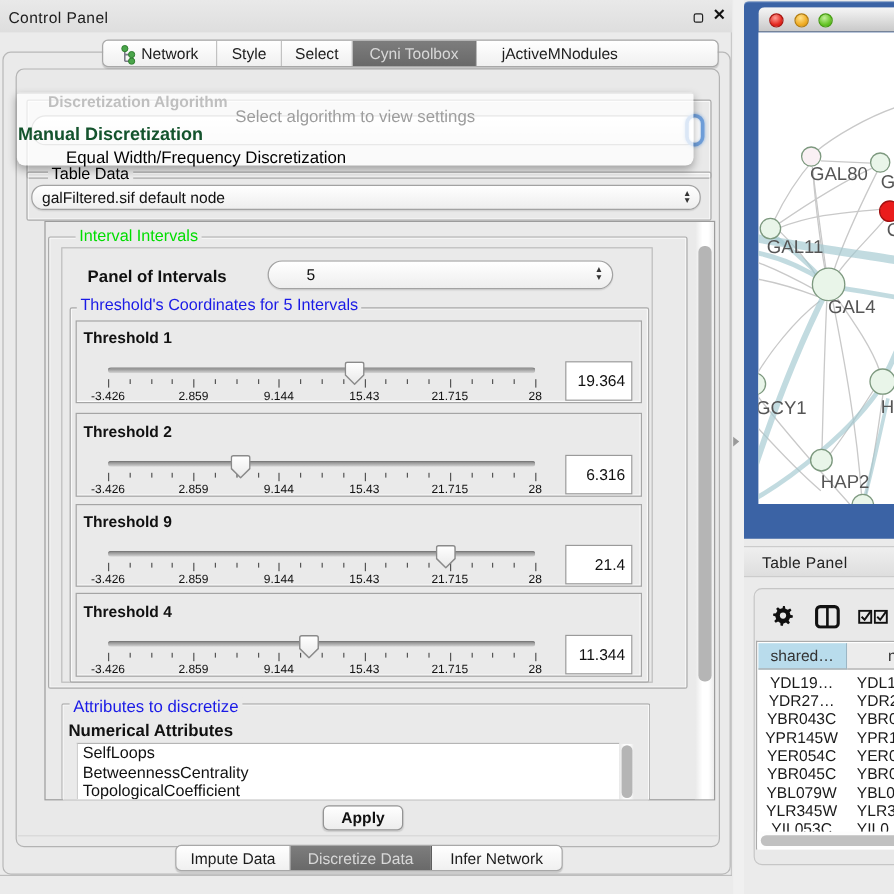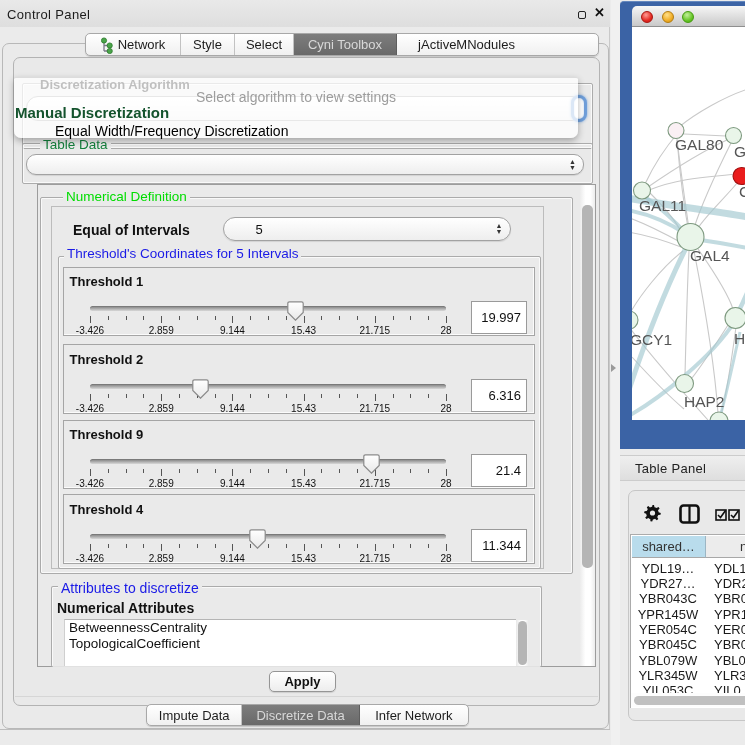--- a/index.html
+++ b/index.html
@@ -140,33 +140,34 @@
     <div class="sel" style="width:103px;">Cyni Toolbox</div>
     <div style="width:139px;">jActiveMNodules</div>
   </div>
 
   <div class="abs tb" style="left:22px; top:83px; width:571px; height:66px;"></div>
   <div id="ghostTitle" class="abs">Discretization Algorithm</div>
   <div id="hiddenCombo" class="abs"></div>
   <div id="focusCombo" class="abs"></div>
 
   <div class="abs tb" style="left:22px; top:143px; width:571px; height:41px;"></div>
-  <div class="tbl" style="left:40px; top:137.5px; color:#15803d;">Table Data</div>
+  <div class="tbl" style="left:40px; top:137.5px; color:#000000;">Table Data</div>
   <div class="abs combo" style="left:26px; top:154px; width:558px; height:21px; border-radius:10px;">
+    <span class="cv">galFiltered.sif default node</span>
     <span class="ar">▲<br>▼</span>
   </div>
 
   <div class="abs" style="left:37px; top:184px; width:559px; height:483px; border:1px solid #9c9c9c; background:#eaeaea;"></div>
   <div class="abs vsbtrack" style="left:579px; top:185px; width:16px; height:481px;"></div>
   <div class="abs vsbthumb" style="left:582px; top:205px; width:11px; height:363px;"></div>
 
   <div class="abs tb" style="left:40px; top:197px; width:533px; height:377px;"></div>
   <div class="abs" style="left:50.5px; top:206px; width:493px; height:363px; border:1px solid #bcbcbc;"></div>
-  <div class="tbl" style="left:63px; top:190px; color:#00dd00; background:#eaeaea;">Numerical Definition</div>
-  <div class="abs" style="left:73px; top:222px; font-size:14px; font-weight:bold; color:#111;">Equal of Intervals</div>
+  <div class="tbl" style="left:63px; top:190px; color:#00dd00; background:#eaeaea;">Interval Intervals</div>
+  <div class="abs" style="left:73px; top:222px; font-size:14px; font-weight:bold; color:#111;">Panel of Intervals</div>
   <div class="abs combo" style="left:222.5px; top:217px; width:288px; height:24px;">
     <span class="cv" style="left:32px;">5</span>
     <span class="ar">▲<br>▼</span>
   </div>
 
   <div class="abs tb" style="left:58px; top:256px; width:483px; height:313px;"></div>
   <div class="tbl" style="left:64px; top:247px; color:#1a1ae6; background:#eaeaea;">Threshold's Coordinates for 5 Intervals</div>
 
   <div id="thresholds">
       <div class="abs thp" style="top:266.5px;">
@@ -201,21 +202,21 @@
         <div class="tlab" style="left:382.50px;">28</div>
         <svg class="thumb" style="left:223.48px;" width="17" height="20" viewBox="0 0 17 20">
     <path d="M2.5,0.8 L14.5,0.8 Q16.2,0.8 16.2,2.5 L16.2,11.5 L8.5,19.2 L0.8,11.5 L0.8,2.5 Q0.8,0.8 2.5,0.8 Z" fill="url(#tg1)" stroke="#8a8a8a" stroke-width="1.2"></path>
     <defs>
             <linearGradient id="tg1" x1="0" y1="0" x2="0" y2="1">
       <stop offset="0" stop-color="#ffffff"></stop>
               <stop offset="1" stop-color="#e8e8e8"></stop>
     </linearGradient>
           </defs>
         </svg>
-        <div class="vbox">19.997</div>
+        <div class="vbox">19.364</div>
       </div>
       <div class="abs thp" style="top:344px;">
         <div class="lab">Threshold 2</div>
         <div class="track"></div>
         <div class="tick" style="left:26.50px; top:48.5px; height:7px;"></div>
         <div class="tick" style="left:44.30px; top:48.5px; height:4px;"></div>
         <div class="tick" style="left:62.10px; top:48.5px; height:4px;"></div>
         <div class="tick" style="left:79.90px; top:48.5px; height:4px;"></div>
         <div class="tick" style="left:97.70px; top:48.5px; height:7px;"></div>
         <div class="tick" style="left:115.50px; top:48.5px; height:4px;"></div>
@@ -332,20 +333,21 @@
           </defs>
         </svg>
         <div class="vbox">11.344</div>
       </div>
     </div>
 
   <div class="abs tb" style="left:51px; top:586px; width:491px; height:81px; border-bottom:none;"></div>
   <div class="tbl" style="left:58px; top:581px; font-size:14px; color:#1a1ae6; background:#eaeaea;">Attributes to discretize</div>
   <div class="abs" style="left:57px; top:600px; font-size:14px; font-weight:bold; color:#111;">Numerical Attributes</div>
   <div id="attrList" class="abs">
+    <div>SelfLoops</div>
     <div>BetweennessCentrality</div>
     <div>TopologicalCoefficient</div>
   </div>
   <div class="abs vsbtrack" style="left:516px; top:620px; width:12px; height:46px;"></div>
   <div class="abs vsbthumb" style="left:518px; top:621px; width:9px; height:44px;"></div>
 
   <div class="abs" style="left:15px; top:696px; width:583px; height:1px; background:#d6d6d6;"></div>
   <div id="apply" class="abs">Apply</div>
 
   <div id="bottomTabs" class="abs seg">

